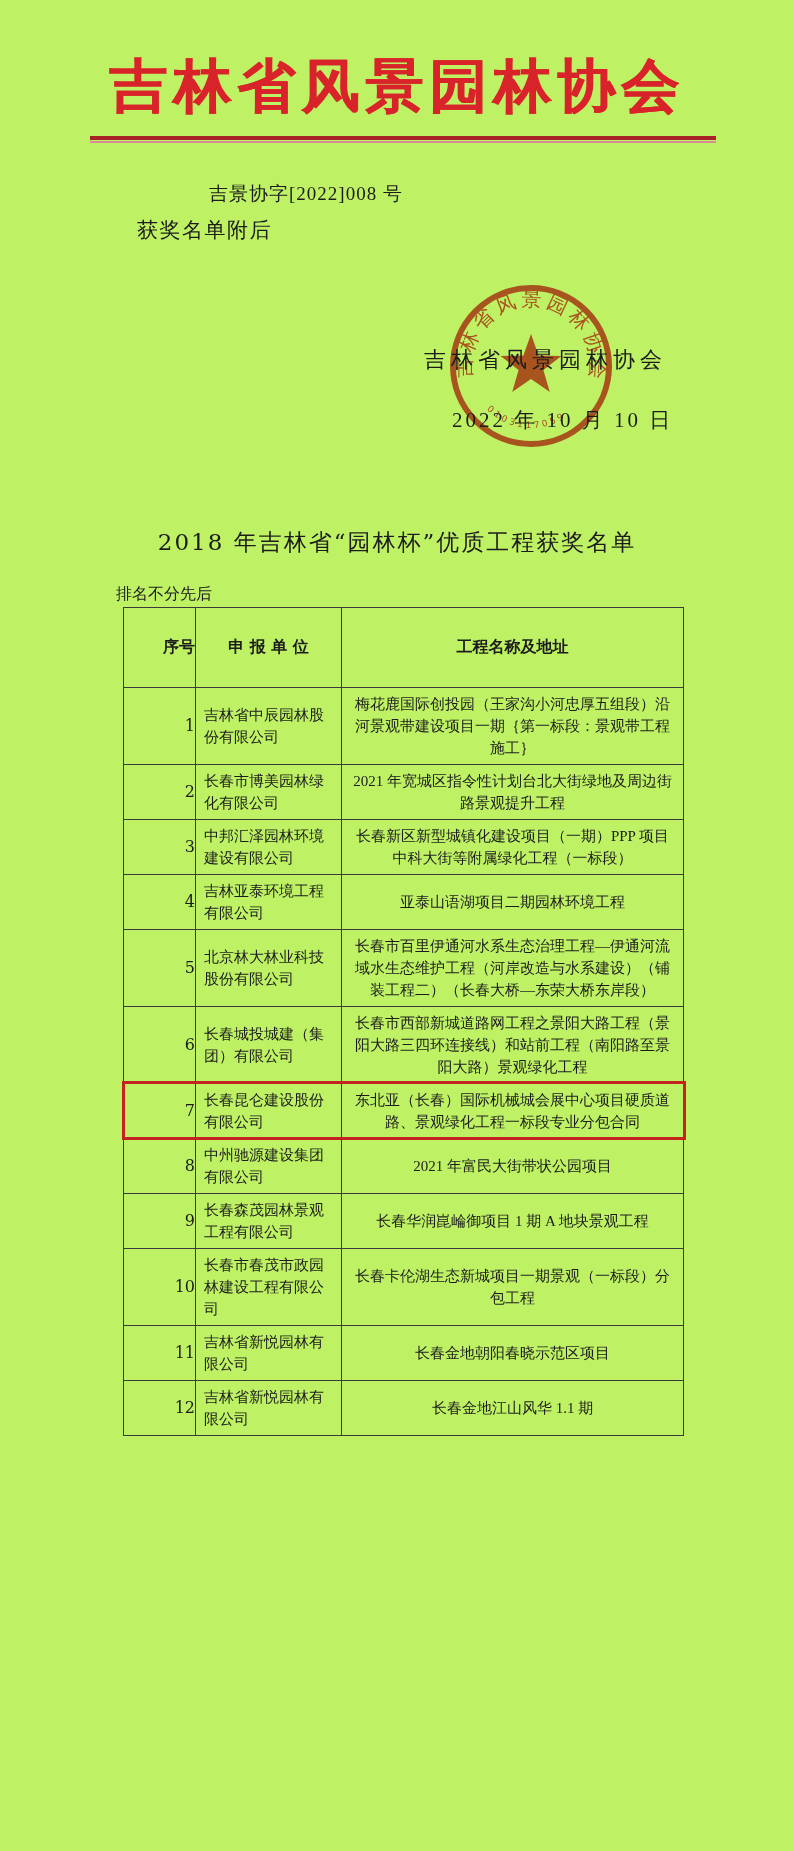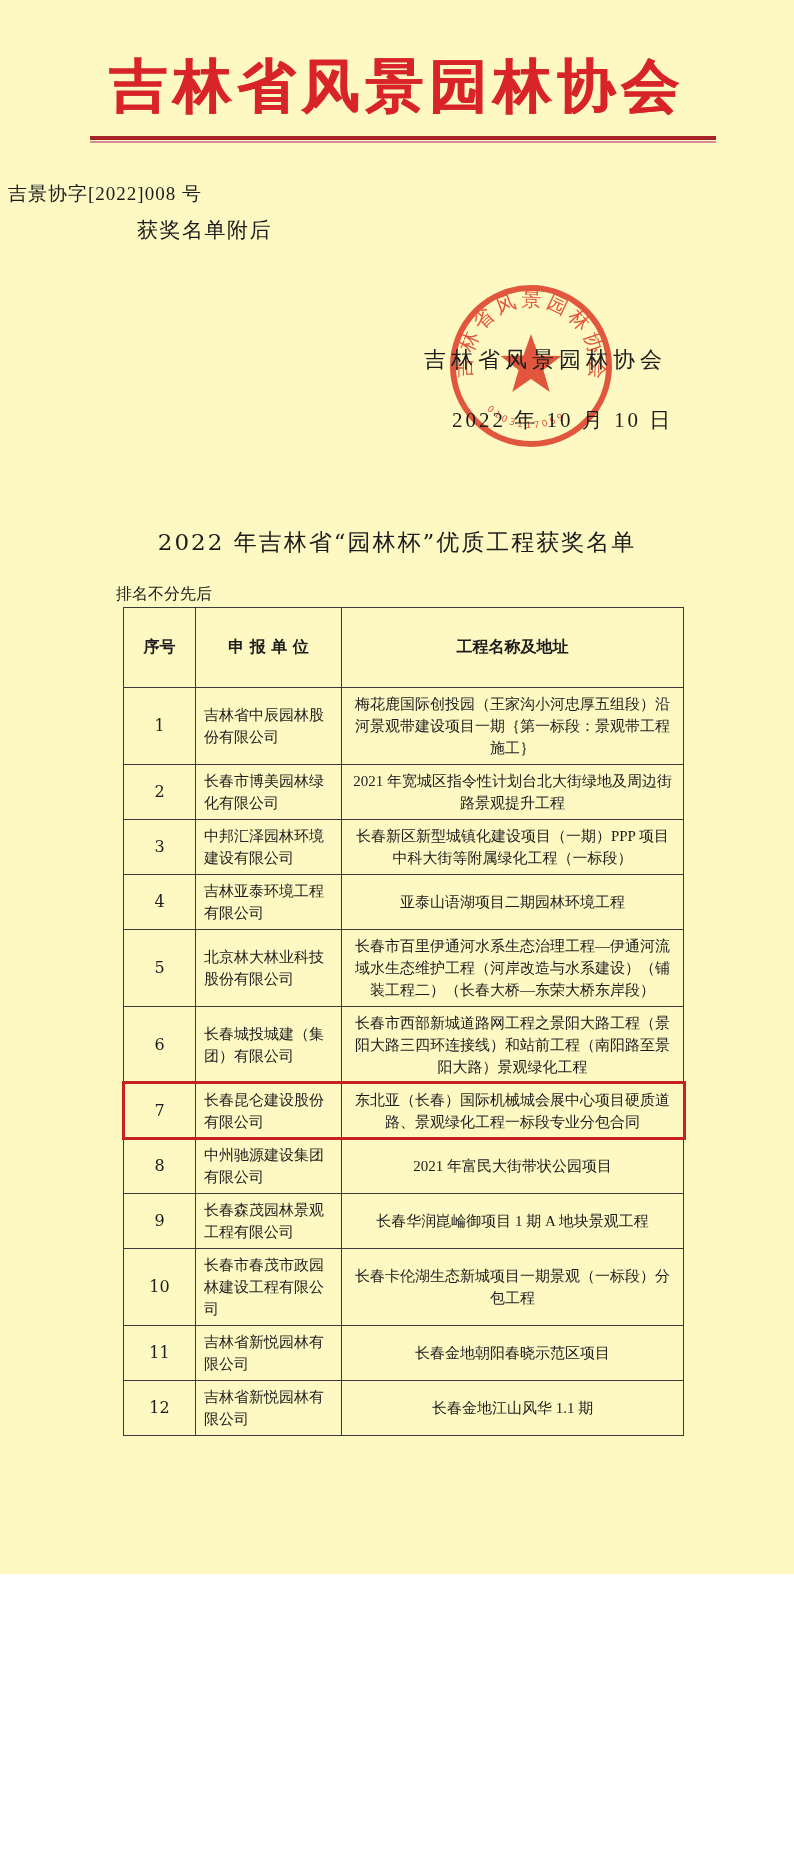--- a/index.html
+++ b/index.html
@@ -14,23 +14,23 @@
   *{margin:0;padding:0;box-sizing:border-box;}
   html,body{background:#ffffff;}
   body{
     font-family:"Liberation Serif","DejaVu Serif",serif;
     color:var(--ink);
     width:794px;
   }
   .page{
     position:relative;
     width:794px;
-    height:1574px;
+    height:1851px;
     overflow:hidden;
-    background:#fef9c3;
+    background:#bef264;
     padding-top:42px;
   }
   
   .letterhead{
     text-align:center;
     font-size:58px;
     font-weight:bold;
     color:var(--red);
     letter-spacing:6px;
     line-height:1.55;
@@ -38,21 +38,21 @@
     text-shadow:1px 0 0 var(--red);
   }
   .red-rule{
     margin:4px 78px 0 90px;
     border-top:4px solid var(--line-red);
     border-bottom:2px solid var(--line-pink);
     height:7px;
   }
   .doc-number{
     margin-top:38px;
-    text-align:left;
+    text-align:center;
     padding-right:190px;
     font-size:19px;
     letter-spacing:1px;
     margin-left:8px;
   }
   
   .doc-title{
     margin-top:26px;
     text-align:center;
     font-size:27px;
@@ -129,21 +129,21 @@
   table.awards td{
     border:1.5px solid var(--border);
     vertical-align:middle;
   }
   table.awards th{
     font-family:"DejaVu Sans","Liberation Sans",sans-serif;
     font-weight:bold;
     font-size:16px;
     height:80px;
   }
-  th.c-no,  td.c-no{width:72px;text-align:center;}
+  th.c-no,  td.c-no{width:72px;text-align:right;}
   th.c-company, td.c-company{width:146px;}
   th.c-project, td.c-project{width:342px;text-align:center;}
   td.c-no{
     font-size:16px;
     font-family:"DejaVu Serif","Liberation Serif",serif;
   }
   td.c-company{
     font-size:15px;
     line-height:22px;
     padding:5px 8px;
@@ -184,21 +184,21 @@
       </text>
       <path id="seal-bottom-arc" d="M 31.3,116 A 62,62 0 0 0 138.7,116" fill="none"></path>
       <text font-size="9" letter-spacing="3">
         <textPath href="#seal-bottom-arc" startOffset="12%">0103117059</textPath>
       </text>
     </svg>
     <div class="signature">吉林省风景园林协会</div>
     <div class="sign-date">2022 年 10 月 10 日</div>
   </div>
 
-  <div class="table-title">2022 年吉林省“园林杯”优质工程获奖名单</div>
+  <div class="table-title">2018 年吉林省“园林杯”优质工程获奖名单</div>
   <div class="table-note">排名不分先后</div>
 
   <table class="awards">
     <thead>
       <tr>
         <th class="c-no">序号</th>
         <th class="c-company">申  报  单  位</th>
         <th class="c-project">工程名称及地址</th>
       </tr>
     </thead>

